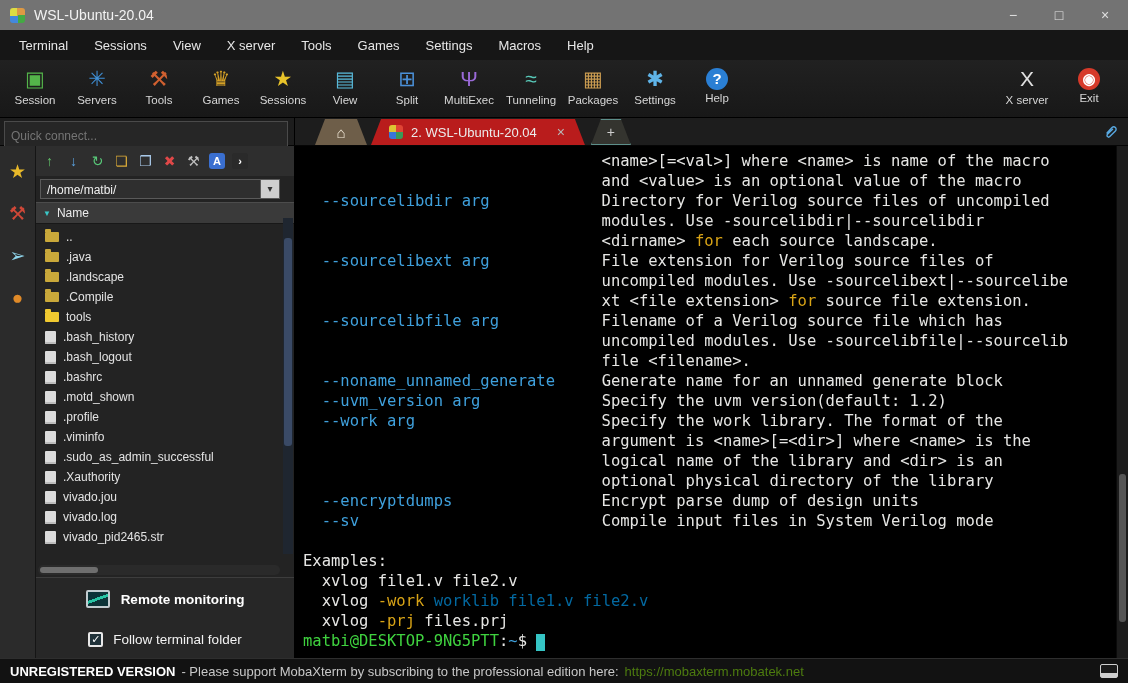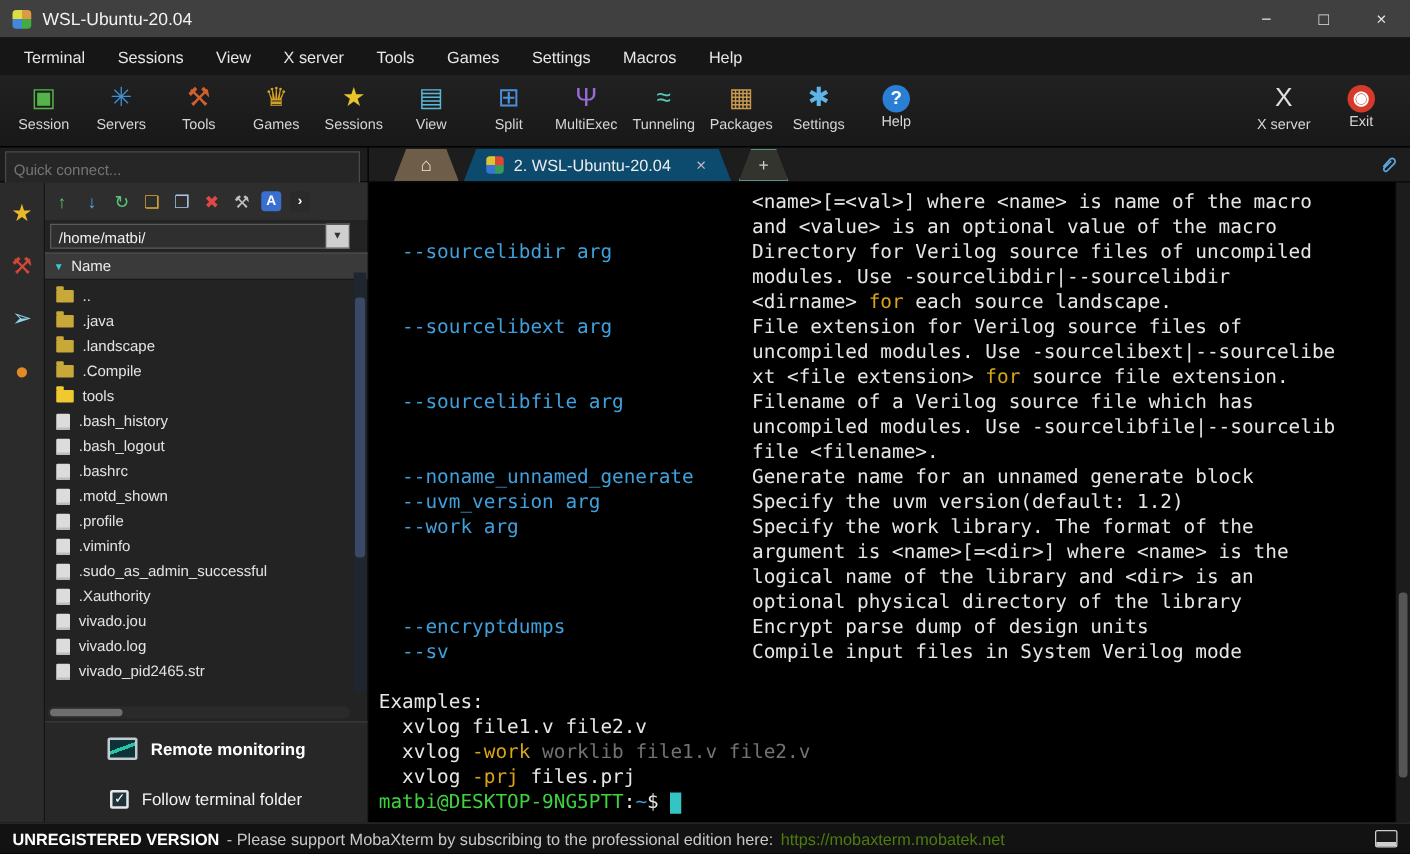--- a/index.html
+++ b/index.html
@@ -1,20 +1,20 @@
 <!DOCTYPE html>
 <html><head>
 <meta charset="utf-8">
 <style>
   html,body{margin:0;padding:0;background:#000;}
   #app{position:relative;width:1128px;height:683px;background:#000;overflow:hidden;
        font-family:"Liberation Sans",sans-serif;color:#ddd;-webkit-font-smoothing:antialiased;}
 
   
-  .titlebar{height:30px;background:#404040;display:flex;align-items:center;padding-left:10px;}
+  .titlebar{height:30px;background:#737373;display:flex;align-items:center;padding-left:10px;}
   .app-icon{width:15px;height:15px;border-radius:3px;margin-right:9px;
             background:conic-gradient(#d94 0 25%,#4a4 0 50%,#48d 0 75%,#dd4 0);}
   .title{font-size:14px;color:#f2f2f2;}
   .wincontrols{margin-left:auto;display:flex;height:30px;}
   .wc{width:46px;text-align:center;line-height:30px;font-size:14px;color:#e0e0e0;}
 
   
   .menubar{height:30px;background:#161616;display:flex;align-items:center;padding-left:6px;}
   .menu-item{padding:0 13px;font-size:13px;color:#e6e6e6;}
 
@@ -31,21 +31,21 @@
   
   .quickrow{height:28px;background:#1d1d1d;border-bottom:1px solid #050505;display:flex;box-sizing:border-box;}
   .quick-connect{width:295px;box-sizing:border-box;padding:3px 6px 3px 4px;border-right:1px solid #000;}
   .quick-connect input{width:100%;height:30px;box-sizing:border-box;background:#262626;
         border:1px solid #4a4a4a;color:#b8b8b8;font-size:12px;padding:0 6px;outline:none;
         font-family:"Liberation Sans",sans-serif;}
   .tabs{flex:1;display:flex;align-items:flex-end;padding-left:20px;}
   .tab{height:26px;display:flex;align-items:center;box-sizing:border-box;
        clip-path:polygon(10px 0,calc(100% - 10px) 0,100% 100%,0 100%);}
   .tab.home{width:52px;justify-content:center;background:#6e5e49;color:#f2e9d8;font-size:15px;}
-  .tab.session{background:#0c4a6e;color:#ececec;font-size:13px;padding:0 20px 0 18px;gap:8px;margin-left:4px;}
+  .tab.session{background:#b91c1c;color:#ececec;font-size:13px;padding:0 20px 0 18px;gap:8px;margin-left:4px;}
   .wsl-icon{width:14px;height:14px;border-radius:3px;
             background:conic-gradient(#e04434 0 25%,#3a9a58 0 50%,#3a74d8 0 75%,#ddc433 0);}
   .tab-close{color:#b9b9b9;font-size:14px;margin-left:12px;}
   .tab.plus{width:40px;justify-content:center;background:#34342f;color:#cfcfcf;font-size:14px;margin-left:6px;
             box-shadow:inset 0 0 0 1px #5d8f8a;}
   .paperclip{margin-left:auto;align-self:center;padding-right:9px;display:flex;}
 
   
   .main{position:absolute;top:146px;left:0;width:1128px;height:512px;display:flex;}
 
@@ -346,21 +346,21 @@
         <div class="tline"><span style="color: rgb(63, 160, 220);">  --uvm_version arg</span><span style="color: rgb(230, 230, 228);">             Specify the uvm version(default: 1.2)</span></div>
         <div class="tline"><span style="color: rgb(63, 160, 220);">  --work arg</span><span style="color: rgb(230, 230, 228);">                    Specify the work library. The format of the</span></div>
         <div class="tline"><span style="color: rgb(230, 230, 228);">                                argument is &lt;name&gt;[=&lt;dir&gt;] where &lt;name&gt; is the</span></div>
         <div class="tline"><span style="color: rgb(230, 230, 228);">                                logical name of the library and &lt;dir&gt; is an</span></div>
         <div class="tline"><span style="color: rgb(230, 230, 228);">                                optional physical directory of the library</span></div>
         <div class="tline"><span style="color: rgb(63, 160, 220);">  --encryptdumps</span><span style="color: rgb(230, 230, 228);">                Encrypt parse dump of design units</span></div>
         <div class="tline"><span style="color: rgb(63, 160, 220);">  --sv</span><span style="color: rgb(230, 230, 228);">                          Compile input files in System Verilog mode</span></div>
         <div class="tline"><span style="color: rgb(230, 230, 228);"></span></div>
         <div class="tline"><span style="color: rgb(230, 230, 228);">Examples:</span></div>
         <div class="tline"><span style="color: rgb(230, 230, 228);">  xvlog file1.v file2.v</span></div>
-        <div class="tline"><span style="color: rgb(230, 230, 228);">  xvlog </span><span style="color: rgb(217, 164, 22);">-work</span><span style="color: #737373; text-align: center;"> worklib file1.v file2.v</span></div>
+        <div class="tline"><span style="color: rgb(230, 230, 228);">  xvlog </span><span style="color: rgb(217, 164, 22);">-work</span><span style="color: #0369a1; text-align: center;"> worklib file1.v file2.v</span></div>
         <div class="tline"><span style="color: rgb(230, 230, 228);">  xvlog </span><span style="color: rgb(217, 164, 22);">-prj</span><span style="color: rgb(230, 230, 228);"> files.prj</span></div>
         <div class="tline"><span style="color: rgb(63, 210, 63);">matbi@DESKTOP-9NG5PTT</span><span style="color: rgb(230, 230, 228);">:</span><span style="color: rgb(63, 160, 220);">~</span><span style="color: rgb(230, 230, 228);">$ </span><span class="cursor" style="background: rgb(53, 196, 196);"> </span></div>
       </div>
 
     <div class="term-scroll">
       <div class="t-thumb"></div>
     </div>
   </div>
 
   <div class="statusbar">

